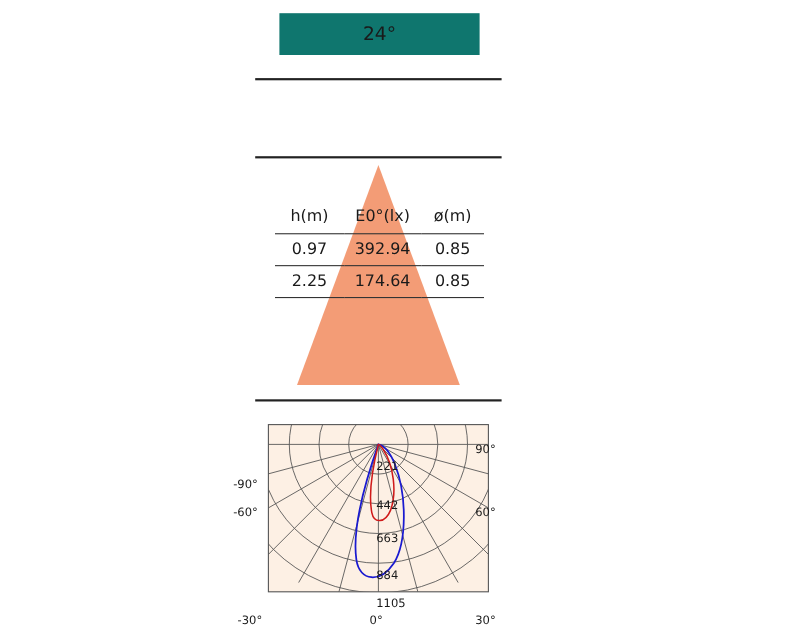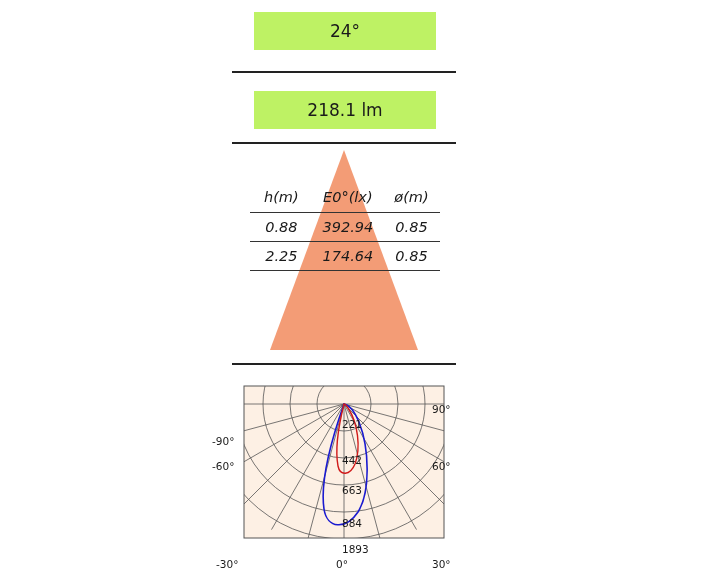--- a/index.html
+++ b/index.html
@@ -18,21 +18,21 @@
   .sheet {
     position: absolute;
     left: 0; top: 0;
     width: 727px;
     height: 585px;
   }
 
   
   .banner {
     position: absolute;
-    background: #bef264;
+    background: #0f766e;
     display: flex;
     align-items: center;
     justify-content: center;
     font-size: 17px;
     color: #1a1a1a;
   }
   #beam-angle-banner {
     left: 254px;
     top: 12px;
     width: 182px;
@@ -56,21 +56,20 @@
   #rule-2 { top: 142px; }
   #rule-3 { top: 363px; }
 
   
   #cone-table-block {
     position: absolute;
     left: 232px;
     top: 150px;
     width: 224px;
     height: 200px;
-    font-style: italic;
   }
   #beam-cone {
     position: absolute;
     left: 0; top: 0;
     width: 224px;
     height: 200px;
   }
 
   table.photometric {
     position: absolute;
@@ -116,42 +115,39 @@
 <body>
 
 <div class="sheet">
 
   <div class="banner" id="beam-angle-banner">
     <span>24°</span>
   </div>
 
   <div class="rule" id="rule-1"></div>
 
-  <div class="banner" id="lumen-banner">
-    <span>218.1 lm</span>
-  </div>
 
   <div class="rule" id="rule-2"></div>
 
   <div id="cone-table-block">
     <svg id="beam-cone" viewBox="0 0 224 200">
       <polygon points="112,0 186,200 38,200" fill="#f08050" fill-opacity="0.78"></polygon>
     </svg>
 
     <table class="photometric">
       <thead>
         <tr>
           <th>h(m)</th>
           <th>E0°(lx)</th>
           <th>ø(m)</th>
         </tr>
       </thead>
       <tbody>
         <tr>
-          <td>0.88</td>
+          <td>0.97</td>
           <td>392.94</td>
           <td>0.85</td>
         </tr>
         <tr>
           <td>2.25</td>
           <td>174.64</td>
           <td>0.85</td>
         </tr>
       </tbody>
     </table>
@@ -196,21 +192,21 @@
       <path d="M116,26 C104,60 92,104 96,131 C99,151 118,152 130,134 C142,115 142,72 131,44 C126,32 121,27 116,26 Z" fill="none" stroke="#1a1ad0" stroke-width="1.6"></path>
 
       <path d="M116,26 C111,46 107,72 110,88 C112,98 122,98 127,86 C133,70 130,45 120,30 C118,27 117,26 116,26 Z" fill="none" stroke="#d01a1a" stroke-width="1.4"></path>
     </svg>
 
     
     <div class="polar-label" style="left:114px; top:40px;">221</div>
     <div class="polar-label" style="left:114px; top:76px;">442</div>
     <div class="polar-label" style="left:114px; top:106px;">663</div>
     <div class="polar-label" style="left:114px; top:139px;">884</div>
-    <div class="polar-label" style="left:114px; top:165px;">1893</div>
+    <div class="polar-label" style="left:114px; top:165px;">1105</div>
 
     
     <div class="polar-label" style="left:-16px; top:25px;margin-top:32px;">-90°</div>
     <div class="polar-label" style="left:-16px; top:82px;">-60°</div>
     <div class="polar-label" style="left:-12px; top:180px;">-30°</div>
 
     <div class="polar-label" style="left:204px; top:25px;">90°</div>
     <div class="polar-label" style="left:204px; top:82px;">60°</div>
     <div class="polar-label" style="left:204px; top:180px;">30°</div>
 

